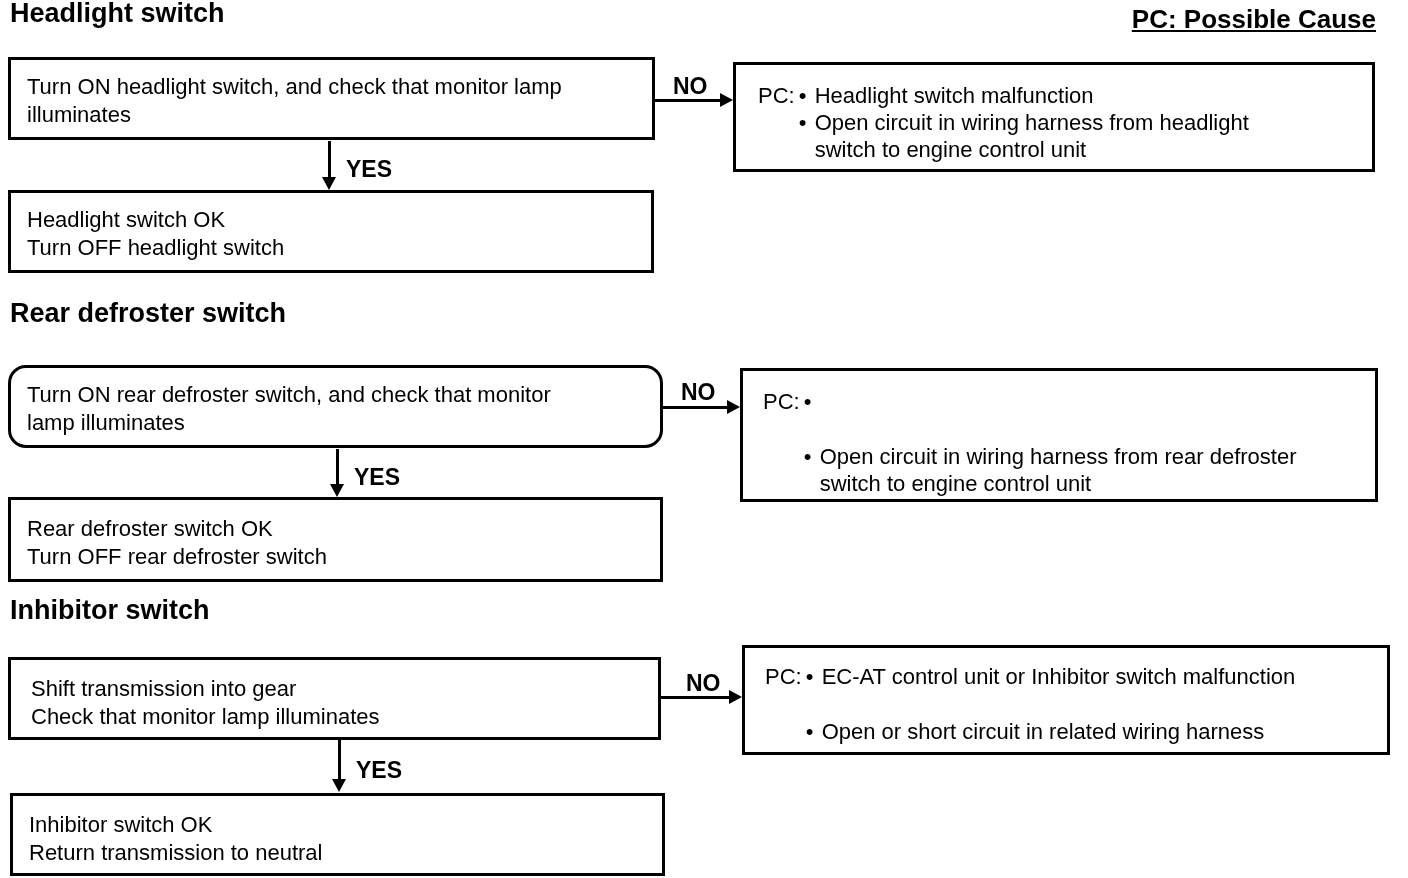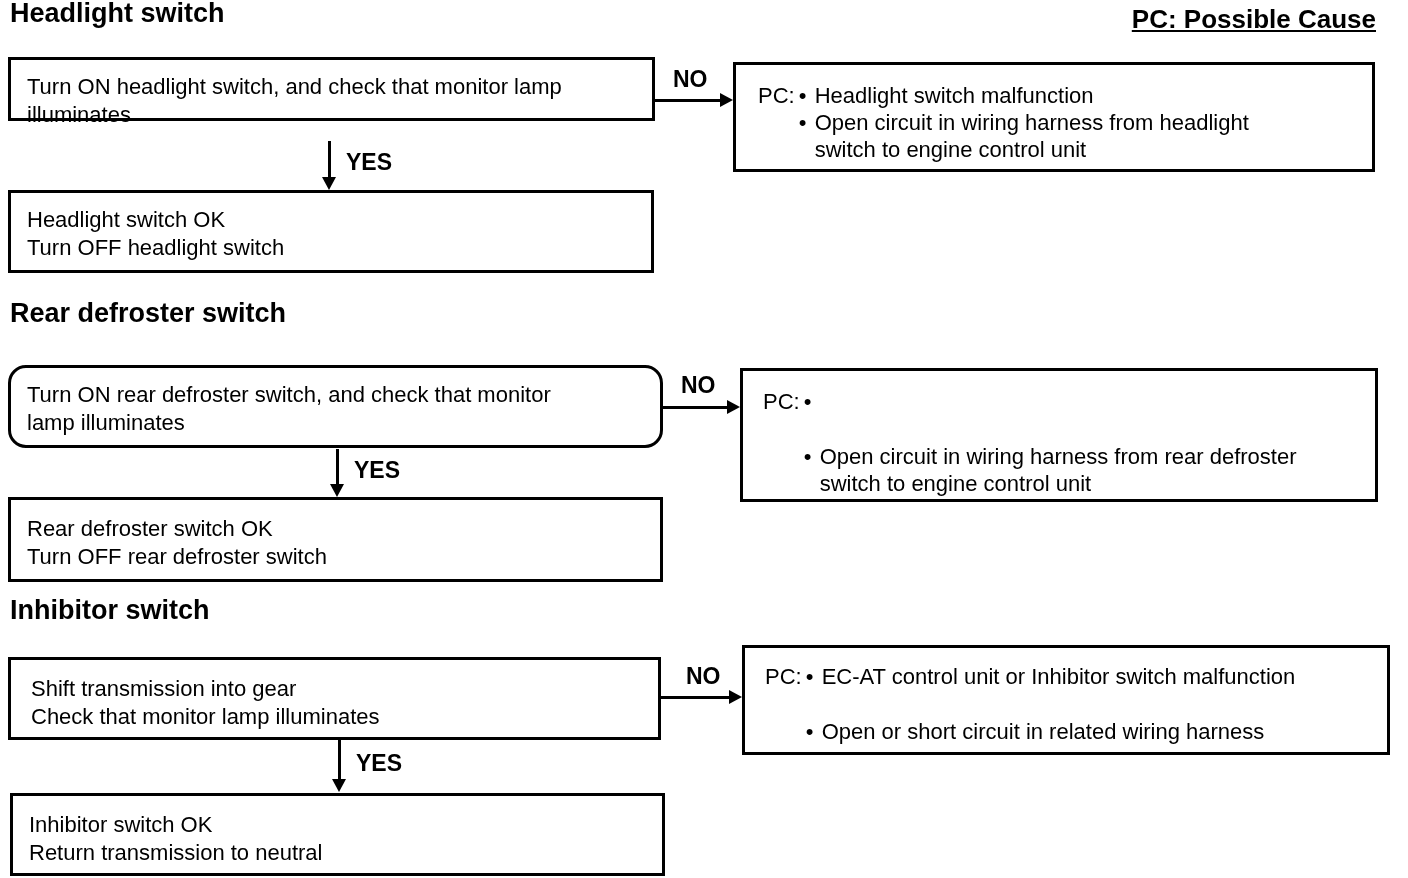--- a/index.html
+++ b/index.html
@@ -36,33 +36,33 @@
     border-top:7px solid transparent;border-bottom:7px solid transparent;
     border-left:13px solid #000;
   }
   .vline{position:absolute;width:3px;background:#000;}
   .vline .head-down{
     position:absolute;bottom:-12px;left:-6px;width:0;height:0;
     border-left:7px solid transparent;border-right:7px solid transparent;
     border-top:13px solid #000;
   }
   .branch-label{
-    position:absolute;font-size:23px;font-weight:bold;white-space:nowrap;
+    position:absolute;font-size:23px;font-weight:bold;white-space:nowrap;margin-top:7px;
   }
 </style>
 </head>
 <body>
 
 <div id="canvas">
 
   <div class="legend" style="top:4px;right:32px;">PC: Possible Cause</div>
 
   <div class="heading" style="left:10px;top:-2px;">Headlight switch</div>
 
-  <div class="fbox" style="left:8px;top:57px;width:647px;height:64px;">
+  <div class="fbox" style="left:8px;top:57px;width:647px;height:83px;">
     <div>Turn ON headlight switch, and check that monitor lamp</div>
     <div>illuminates</div>
   </div>
 
   <div class="branch-label" style="left:673px;top:66px;">NO</div>
   <div class="hline" style="left:655px;top:99px;width:65px;">
     <div class="head-right"></div>
   </div>
 
   <div class="pcbox plain" style="left:733px;top:62px;width:642px;height:110px;padding:17px 10px 0 22px;">

